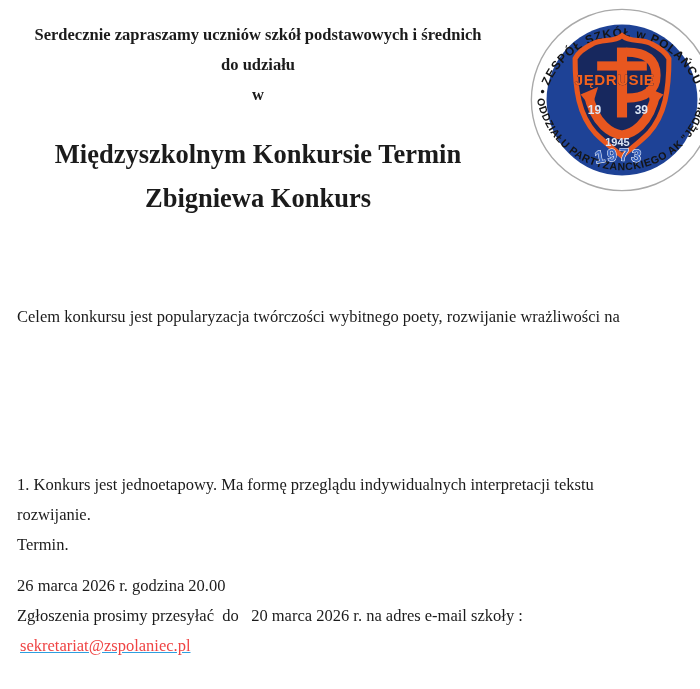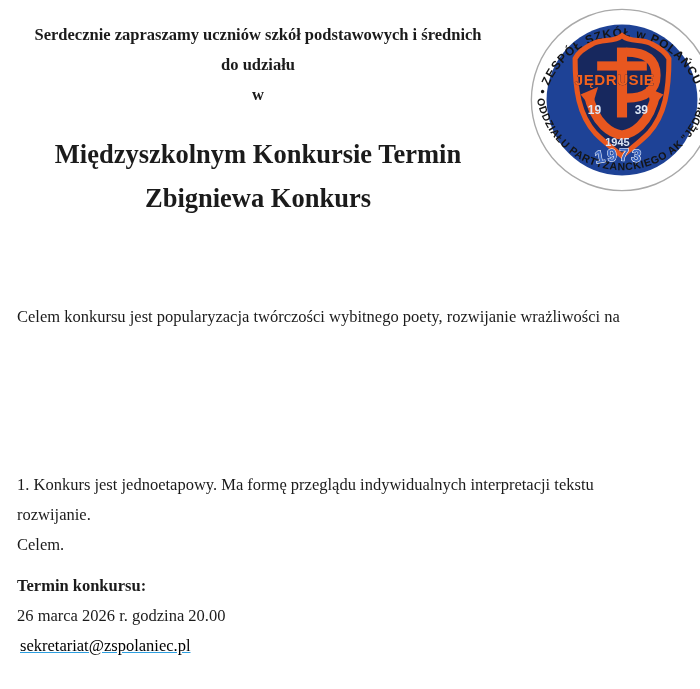--- a/index.html
+++ b/index.html
@@ -28,21 +28,21 @@
     font-size:19px;letter-spacing:2px;fill:#3c67c2;stroke:#ffffff;stroke-width:1.1;
     paint-order:stroke;text-anchor:middle;}
   
   .body-text{position:absolute;left:17px;width:666px;font-size:16.5px;line-height:30px;font-family:Liberation Serif, serif;}
   .body-text .ln{white-space:pre;}
   .goal{top:302px;}
   .rules{top:426px;margin-top:44px;}
   .deadline{top:571px;}
   .bold{font-weight:bold;}
   .email-line{text-indent:3px;}
-  a.email{color:#000000;text-decoration:underline;text-decoration-color:#2d9fe0;cursor:pointer;}
+  a.email{color:#ef4444;text-decoration:underline;text-decoration-color:#2d9fe0;cursor:pointer;}
 </style>
 </head>
 <body>
 
 <div class="page">
 
   <div class="invite">
     <div class="inv-line">Serdecznie zapraszamy uczniów szkół podstawowych i średnich</div>
     <div class="inv-line">do udziału</div>
     <div class="inv-line">w</div>
@@ -86,22 +86,22 @@
     <text class="y1973"><textPath href="#arc1973" startOffset="50%">1973</textPath></text>
   </svg>
 
   <div class="body-text goal">
     <div class="ln">Celem konkursu jest popularyzacja twórczości wybitnego poety, rozwijanie wrażliwości na</div>
   </div>
 
   <div class="body-text rules">
     <div class="ln">1. Konkurs jest jednoetapowy. Ma formę przeglądu indywidualnych interpretacji tekstu</div>
     <div class="ln">rozwijanie.</div>
-    <div class="ln">Celem.</div>
+    <div class="ln">Termin.</div>
   </div>
 
   <div class="body-text deadline">
-    <div class="ln bold">Termin konkursu:</div>
     <div class="ln">26 marca 2026 r. godzina 20.00</div>
+    <div class="ln">Zgłoszenia prosimy przesyłać  do   20 marca 2026 r. na adres e-mail szkoły :</div>
     <div class="ln email-line"><a class="email">sekretariat@zspolaniec.pl</a></div>
   </div>
 
 </div>
 
 </body></html>

